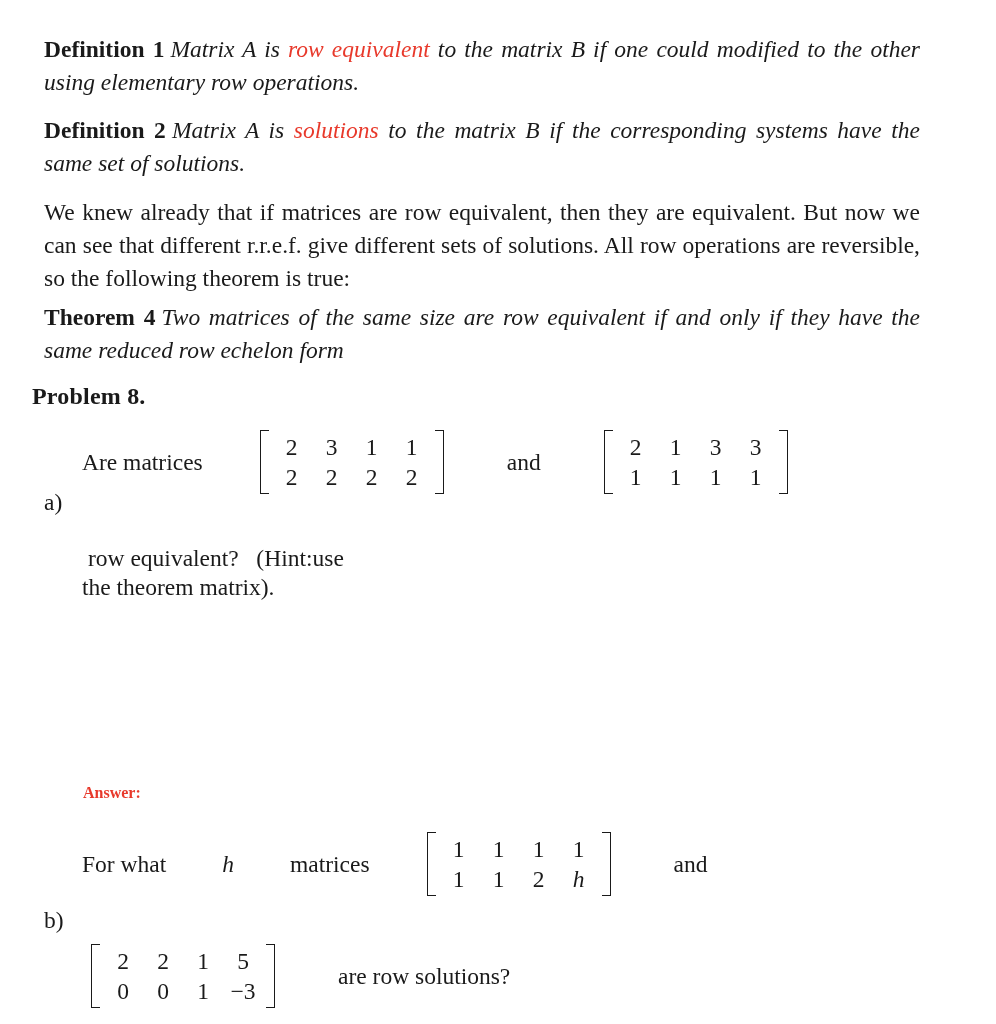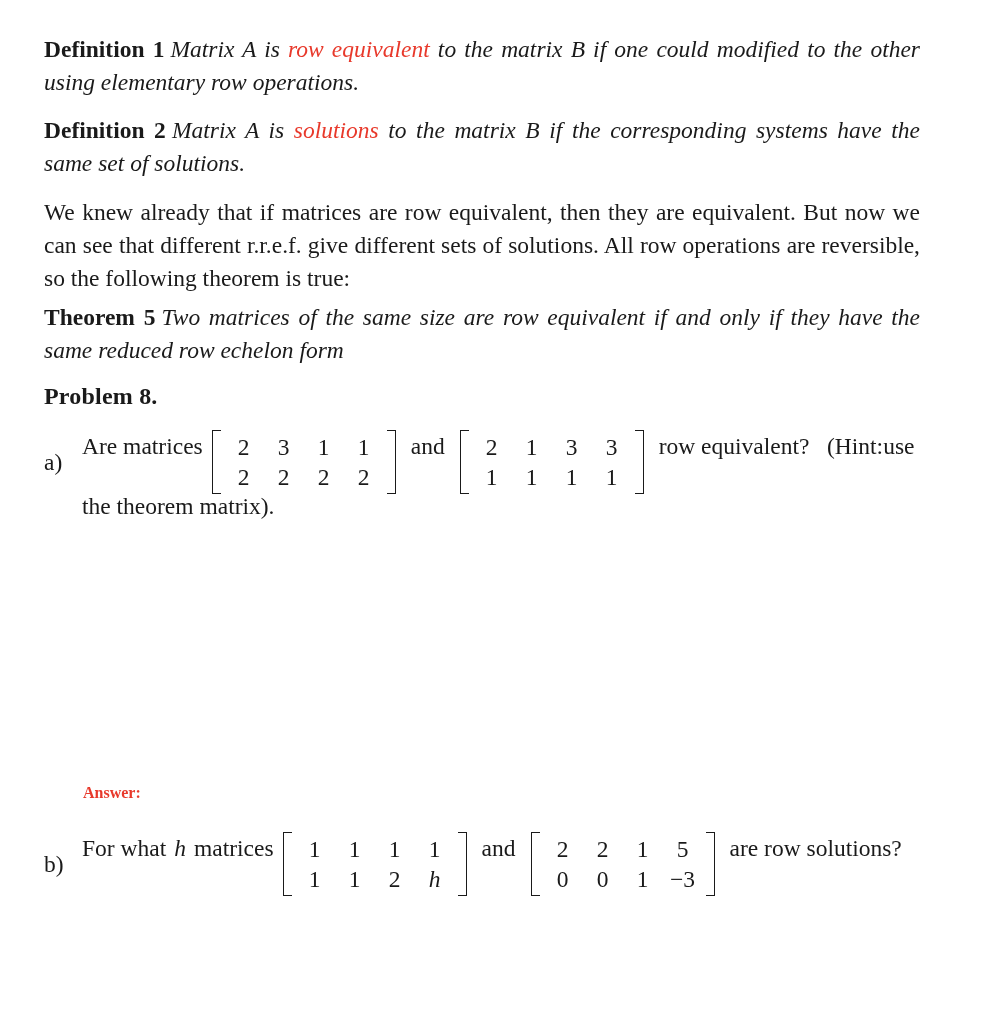--- a/index.html
+++ b/index.html
@@ -45,21 +45,21 @@
 
   .lead {
     font-weight: bold;
     font-style: normal;
     margin-right: 6px;
   }
 
   
   .problem-heading {
     position: absolute;
-    left: 44px;
+    left: 32px;
     font-size: 24px;
     font-weight: bold;
     letter-spacing: 0.2px;
   }
 
   
   .item {
     position: absolute;
     left: 44px;
     width: 880px;
@@ -72,22 +72,23 @@
     flex-wrap: nowrap;
   }
   .item-label {
     width: 38px;
     flex: 0 0 38px;
     font-size: 23.5px;
   }
   .item-body {
     flex: 1 1 auto;
     display: flex;
-    align-items: flex-start;
+    align-items: center;
     flex-wrap: wrap;
+    gap: 48px;
   }
   .item-cont {
     margin-left: 38px;
     margin-top: -4px;
   }
 
   .txt { white-space: pre; }
 
   
   .matrix {
@@ -146,21 +147,21 @@
     <span class="lead">Definition 1</span><span>Matrix A is </span><span class="red">row equivalent</span><span> to the matrix B if one could modified to the other using elementary row operations.</span>
   </div>
 
   <div class="block just ital" style="top:114px;">
     <span class="lead">Definition 2</span><span>Matrix A is </span><span class="red">solutions</span><span> to the matrix B if the corresponding systems have the same set of solutions.</span>
   </div>
 
   <div class="block just roman" style="top:196px; line-height:33px;">We knew already that if matrices are row equivalent, then they are equivalent. But now we can see that different r.r.e.f. give different sets of solutions. All row operations are reversible, so the following theorem is true:</div>
 
   <div class="block just ital" style="top:301px;">
-    <span class="lead">Theorem 5</span><span>Two matrices of the same size are row equivalent if and only if they have the same reduced row echelon form</span>
+    <span class="lead">Theorem 4</span><span>Two matrices of the same size are row equivalent if and only if they have the same reduced row echelon form</span>
   </div>
 
   <div class="problem-heading" style="top:383px;">Problem 8.</div>
 
   <div class="item" style="top:430px;">
     <div class="item-row">
       <span class="item-label">a)</span>
       <span class="item-body">
         <span class="txt">Are matrices</span>
         <span class="matrix">

